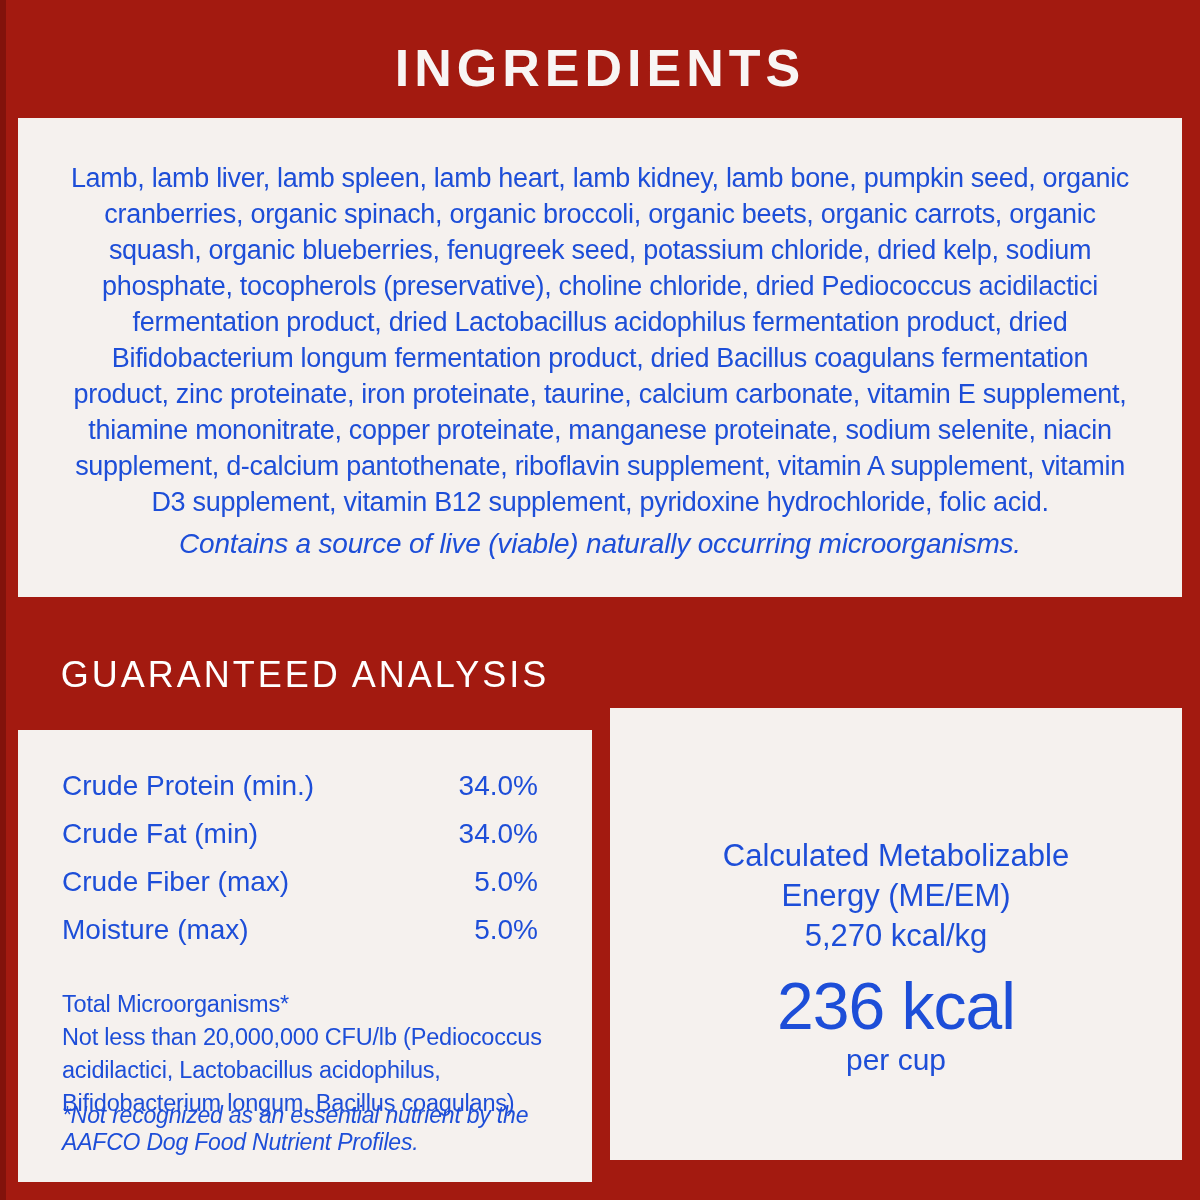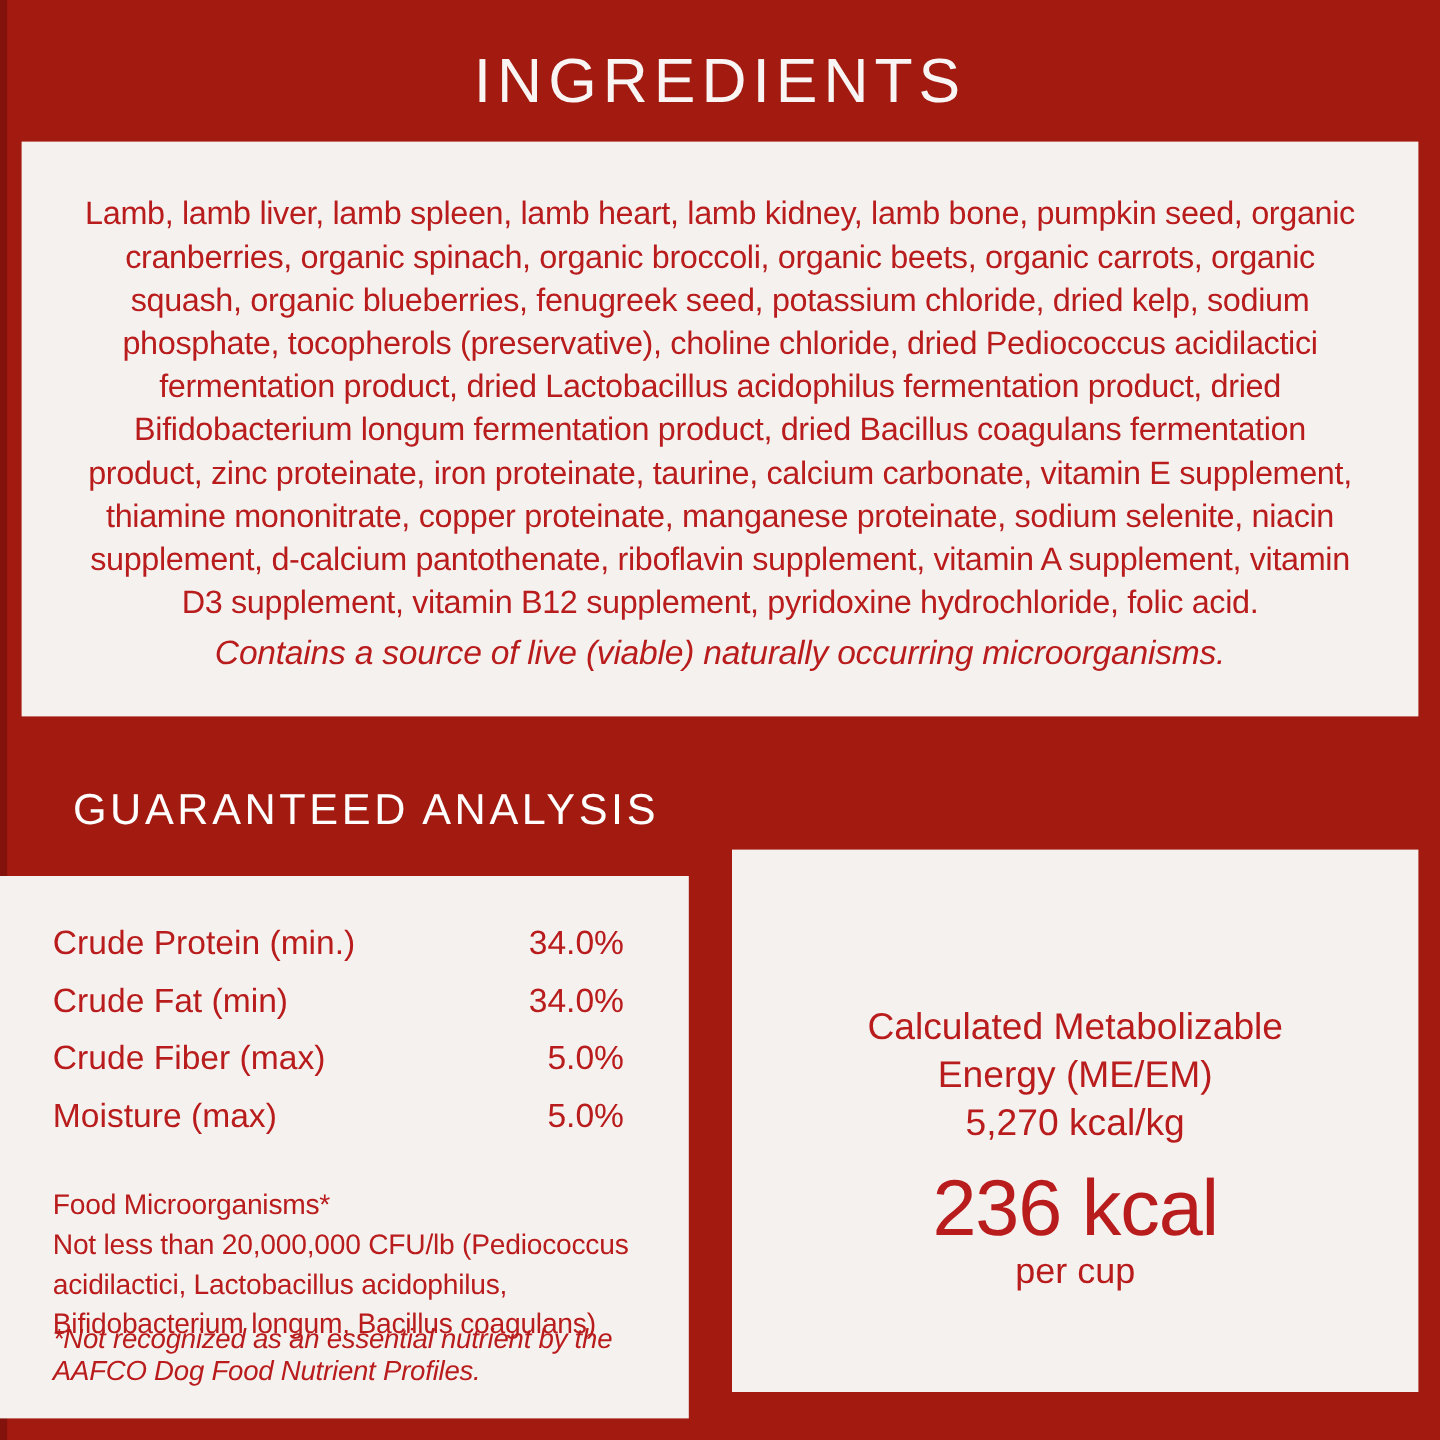--- a/index.html
+++ b/index.html
@@ -15,33 +15,33 @@
     overflow: hidden;
   }
   .edge-stripe {
     position: absolute; left: 0; top: 0;
     width: 6px; height: 1200px;
     background: #82120B;
   }
   .panel {
     position: absolute;
     background: #F5F1EE;
-    color: #b91c1c;
+    color: #1d4ed8;
   }
   
   .ingredients-header {
     position: absolute; left: 0; top: 0;
     width: 1200px; height: 118px;
     display: flex; align-items: center; justify-content: center;
     padding-top: 0;
   }
   .ingredients-header h1 {
     margin: 0; margin-top: 18px;
     color: #F8F5F4;
-    font-size: 52px; font-weight: 400;
+    font-size: 52px; font-weight: 700;
     letter-spacing: 5px;
   }
   
   .ingredients-panel {
     left: 18px; top: 118px;
     width: 1164px; height: 479px;
   }
   .ingredients-text {
     margin: 0;
     padding: 42px 46px 0 46px;
@@ -61,21 +61,21 @@
     display: flex; align-items: center; justify-content: center;
     color: #ffffff;
     font-size: 36px; font-weight: 400;
     letter-spacing: 3px;
     margin: 0;
   }
   .ga-heading { left: 18px; width: 574px; }
   .cc-heading { left: 610px; width: 572px; }
   
   .ga-panel {
-    left: 0; top: 730px;
+    left: 18px; top: 730px;
     width: 574px; height: 452px;
   }
   .ga-table { margin-top: 32px; }
   .ga-row {
     display: flex; justify-content: space-between;
     padding: 0 54px 0 44px;
     font-size: 28px; line-height: 48px;
   }
   .ga-micro {
     margin-top: 34px;
@@ -141,21 +141,21 @@
       <div class="ga-row">
         <span>Crude Fiber (max)</span>
         <span>5.0%</span>
       </div>
       <div class="ga-row">
         <span>Moisture (max)</span>
         <span>5.0%</span>
       </div>
     </div>
     <div class="ga-micro">
-      <p>Food Microorganisms*</p>
+      <p>Total Microorganisms*</p>
       <p>Not less than 20,000,000 CFU/lb (Pediococcus acidilactici, Lactobacillus acidophilus, Bifidobacterium longum, Bacillus coagulans)</p>
     </div>
     <p class="ga-footnote">*Not recognized as an essential nutrient by the AAFCO Dog Food Nutrient Profiles.</p>
   </section>
 
   <section class="panel cc-panel">
     <div class="cc-me">
       <div>Calculated Metabolizable</div>
       <div>Energy (ME/EM)</div>
       <div>5,270 kcal/kg</div>

